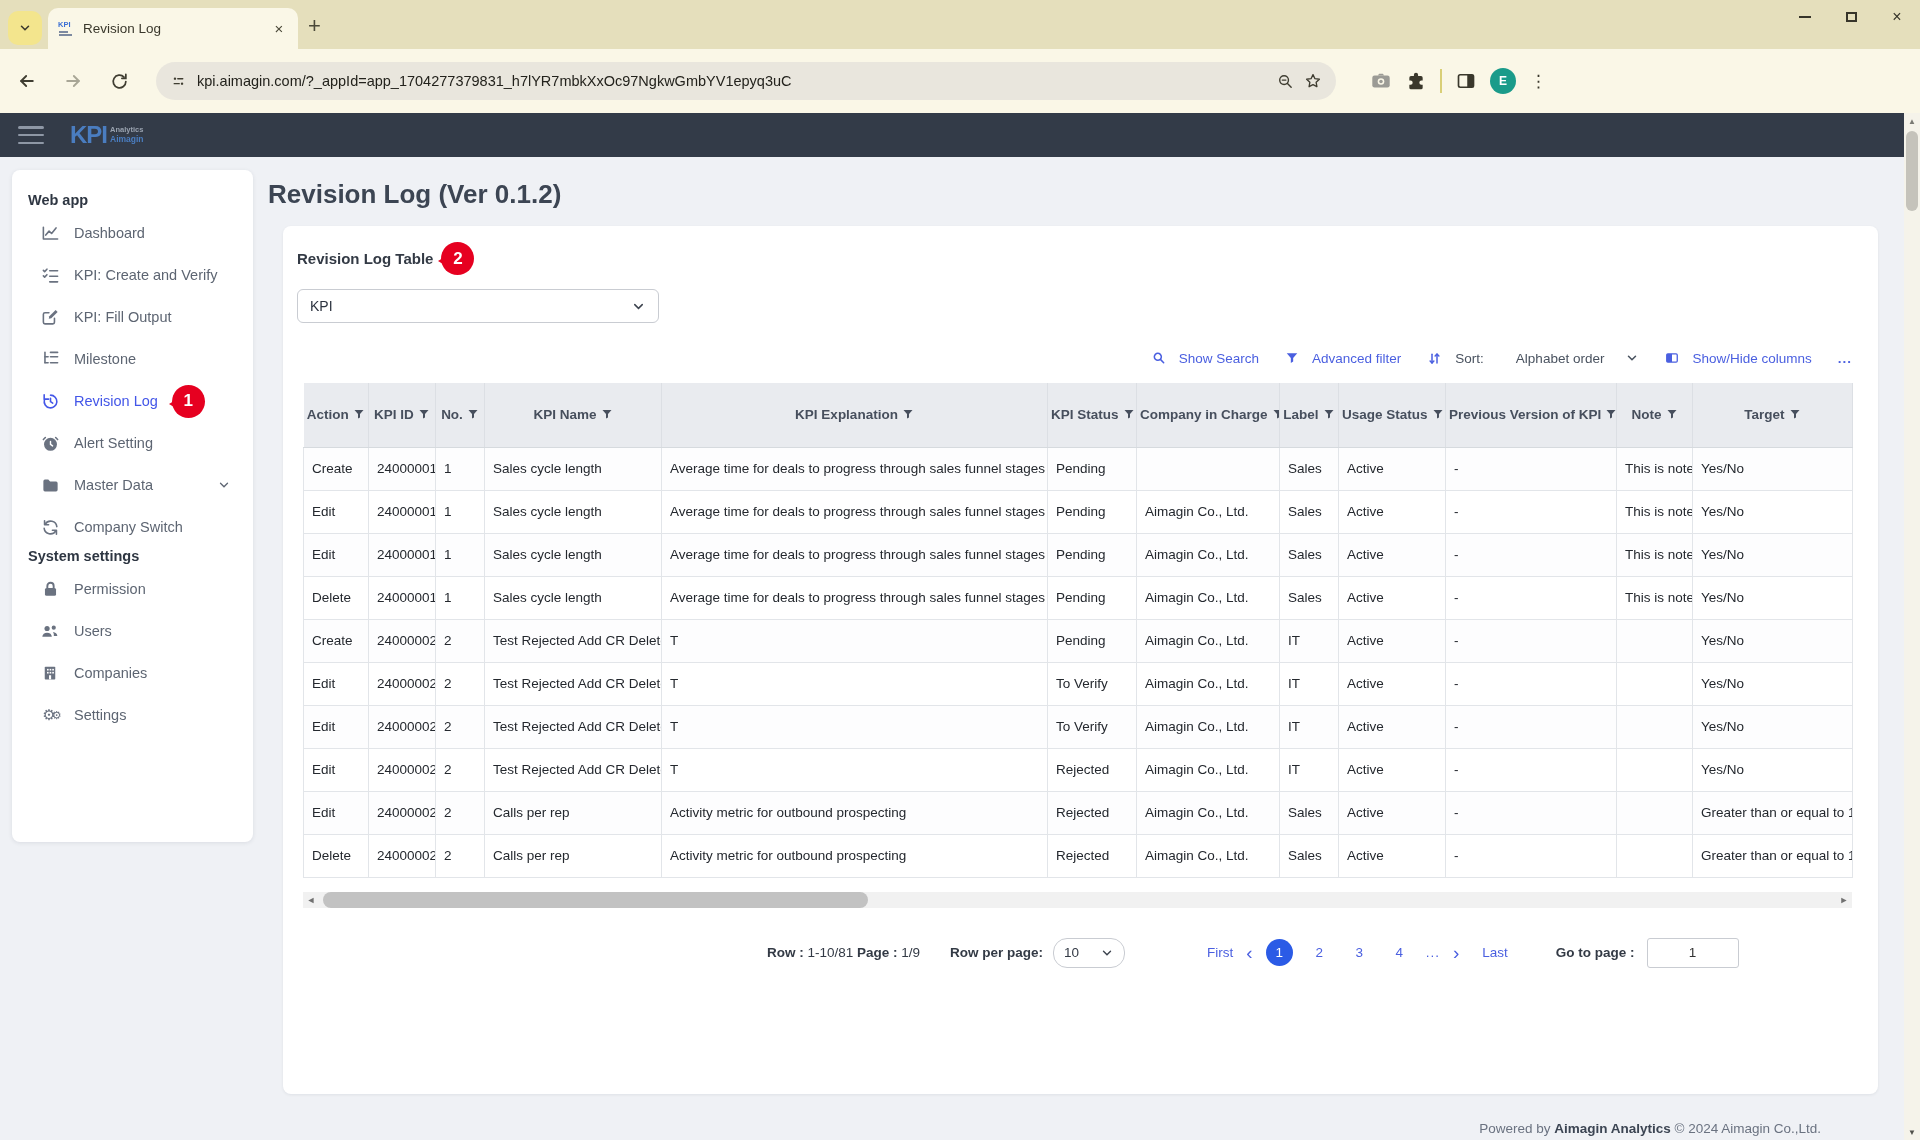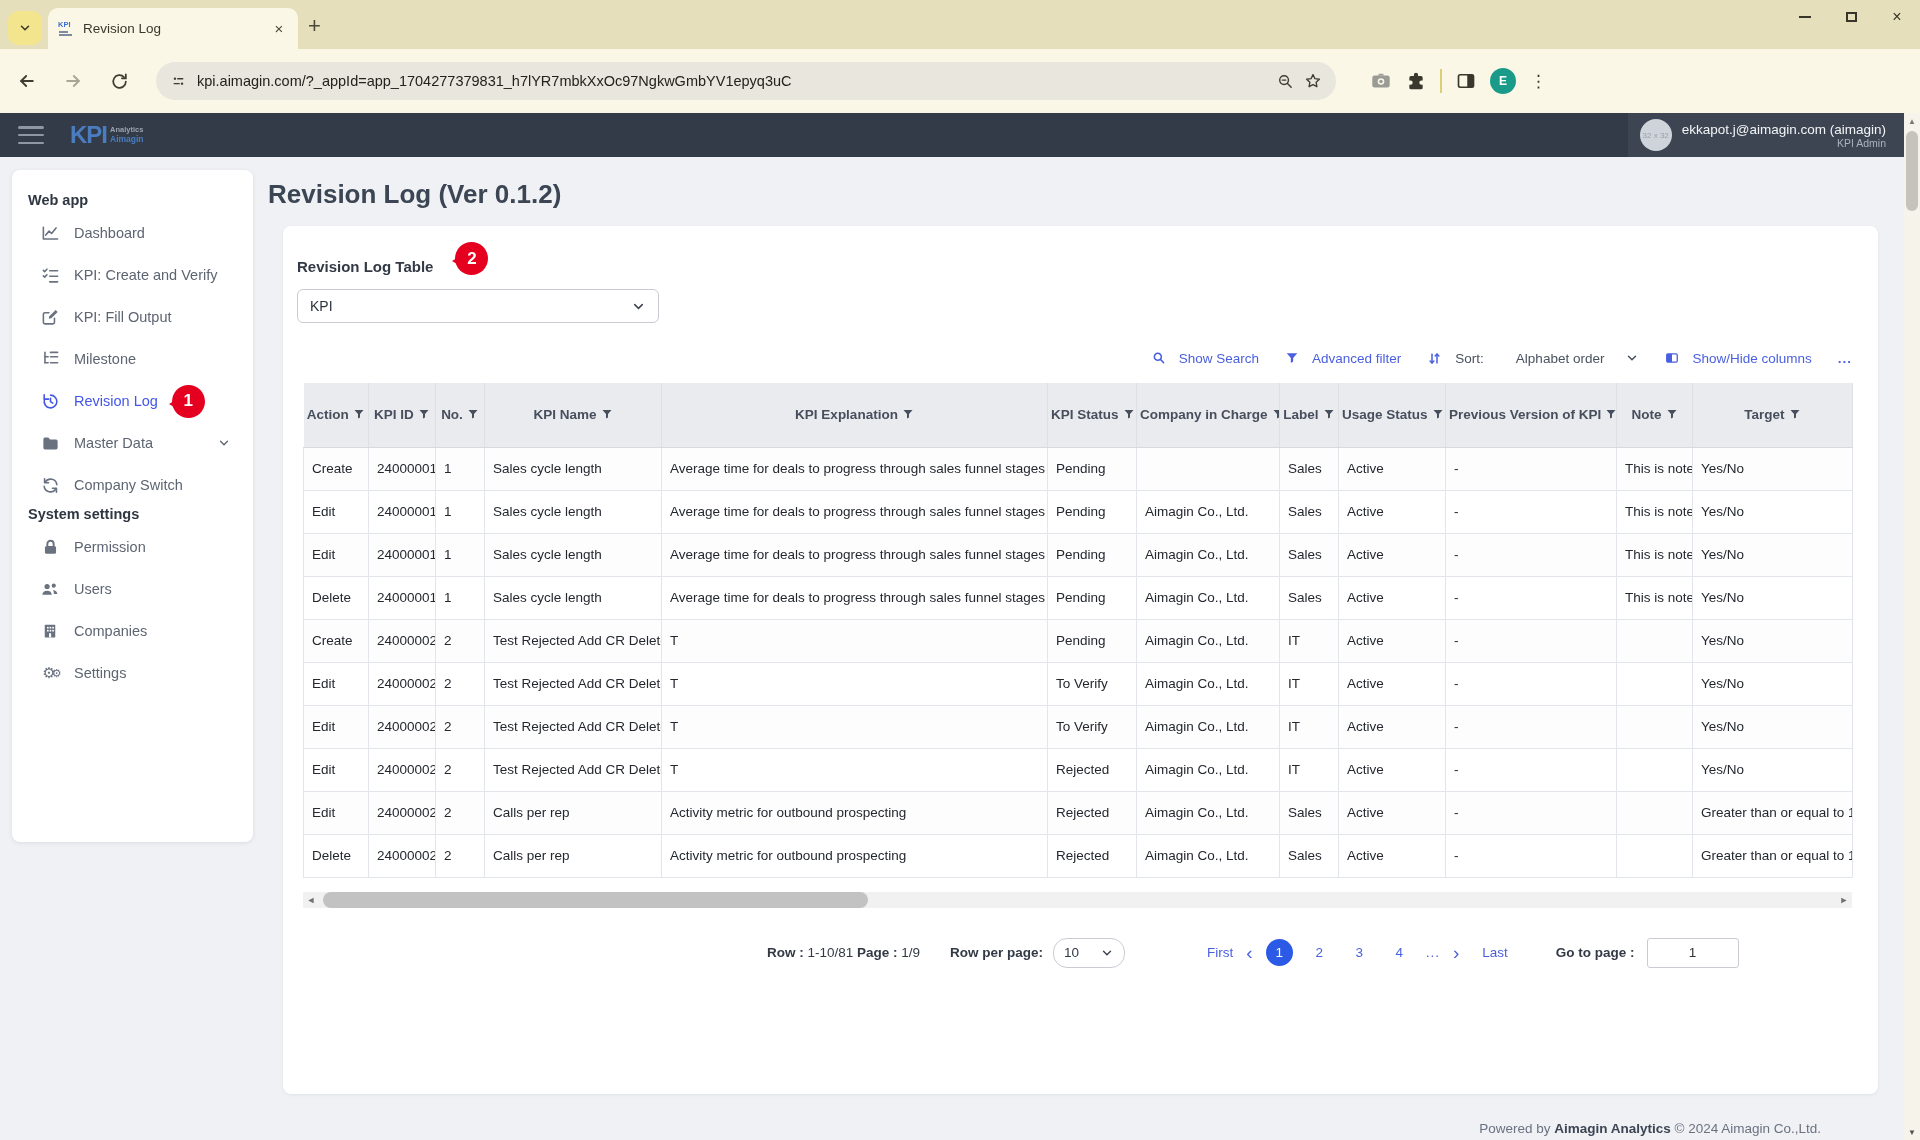--- a/index.html
+++ b/index.html
@@ -60,21 +60,21 @@
 
   
   .badge-callout { position:relative; min-width:33px; height:33px; background:#e60020; color:#fff; border-radius:50%; display:flex; align-items:center; justify-content:center; font-size:17px; font-weight:bold; }
   .badge-callout::before { content:""; position:absolute; left:-9px; top:13px; border:6px solid transparent; border-right:10px solid #e60020; }
   .badge-side { margin-left:14px; }
 
   
   .main { position:absolute; left:268px; top:0; width:1625px; height:983px; }
   .page-title { font-size:26px; font-weight:bold; color:#3c4553; margin-top:22px; }
   .card { position:relative; margin-top:16px; margin-left:15px; width:1595px; height:868px; background:#fff; border-radius:8px; box-shadow:0 1px 3px rgba(40,50,70,.08); padding:16px 0 0 14px; }
-  .card-label-row { display:flex; align-items:flex-end; gap:22px; }
+  .card-label-row { display:flex; align-items:center; gap:8px; }
   .card-label { font-size:15px; font-weight:bold; color:#333a45; }
   .select-box { margin-top:14px; width:362px; height:34px; border:1px solid #c9ccd2; border-radius:6px; display:flex; align-items:center; padding:0 12px; font-size:14px; color:#2e3440; cursor:pointer; background:#fff; }
   .select-box .chev { margin-left:auto; color:#3c434e; }
 
   .table-toolbar { position:absolute; right:26px; top:125px; display:flex; align-items:center; gap:26px; font-size:13.5px; color:#4a5fe0; }
   .tt-item { display:flex; gap:13px; cursor:pointer; }
   .tt-sort { color:#49525f; }
   .tt-more { font-weight:bold; letter-spacing:1px; }
 
   table.rev { margin-top:60px; margin-left:6px; border-collapse:collapse; table-layout:fixed; width:1549px; font-size:13.5px; }
@@ -215,27 +215,20 @@
       <i></i>
       <i></i>
     </div>
   <div class="logo">
     <span class="logo-kpi">KPI</span>
     <span class="logo-side">
       <span class="logo-analytics">Analytics</span>
       <span class="logo-aimagin">Aimagin</span>
     </span>
   </div>
-  <div class="userbox">
-    <span class="user-avatar">32 x 32</span>
-    <span class="user-text">
-      <div class="user-email">ekkapot.j@aimagin.com (aimagin)</div>
-      <div class="user-role">KPI Admin</div>
-    </span>
-  </div>
 </div>
 
 <div class="app-body">
 
   <aside class="sidebar">
     <div class="side-section-title">Web app</div>
 
     <div class="side-item">
       <span class="sicon">
         <svg width="19" height="19" viewBox="0 0 24 24" fill="none" stroke="currentColor" stroke-width="2" stroke-linecap="round" stroke-linejoin="round">
@@ -288,20 +281,31 @@
         <svg width="19" height="19" viewBox="0 0 24 24" fill="none" stroke="currentColor" stroke-width="2" stroke-linecap="round" stroke-linejoin="round">
             <path d="M12 4a8 8 0 1 1-7.7 6"></path>
             <path d="M4 3.5V9h5.5"></path>
             <path d="M12 8v4.2l2.8 1.8"></path>
           </svg>
       </span>
       <span>Revision Log</span>
       <span class="badge-callout badge-side">1</span>
     </div>
 
+    <div class="side-item">
+      <span class="sicon">
+        <svg width="19" height="19" viewBox="0 0 24 24" fill="none" stroke="currentColor" stroke-width="2" stroke-linecap="round">
+            <circle cx="12" cy="13" r="7.2" fill="currentColor"></circle>
+            <path d="M12 9.5V13l2.6 2" stroke="#fff" stroke-width="1.8"></path>
+            <path d="M5.5 4.5L3 7"></path>
+            <path d="M18.5 4.5L21 7"></path>
+          </svg>
+      </span>
+      <span>Alert Setting</span>
+    </div>
 
     <div class="side-item">
       <span class="sicon">
         <svg width="19" height="19" viewBox="0 0 24 24">
             <path d="M3 6.5A2 2 0 0 1 5 4.5h4.2l2.3 2.6H19a2 2 0 0 1 2 2v8.4a2 2 0 0 1-2 2H5a2 2 0 0 1-2-2z" fill="currentColor"></path>
           </svg>
       </span>
       <span>Master Data</span>
       <span class="side-chevron">
         <svg width="14" height="14" viewBox="0 0 24 24" fill="none" stroke="currentColor" stroke-width="2.2" stroke-linecap="round">

